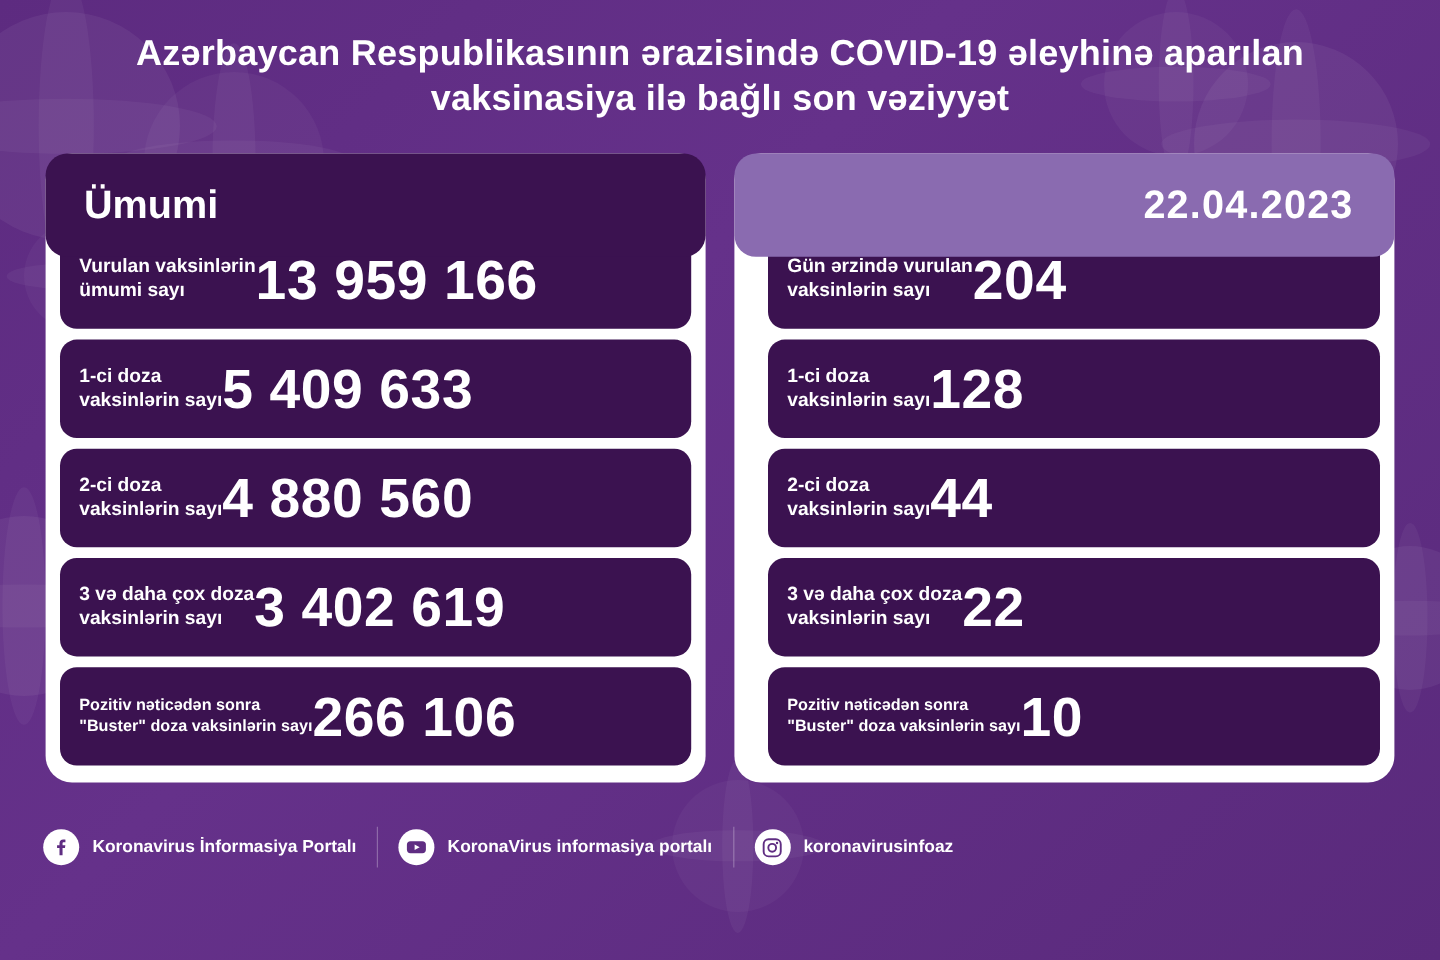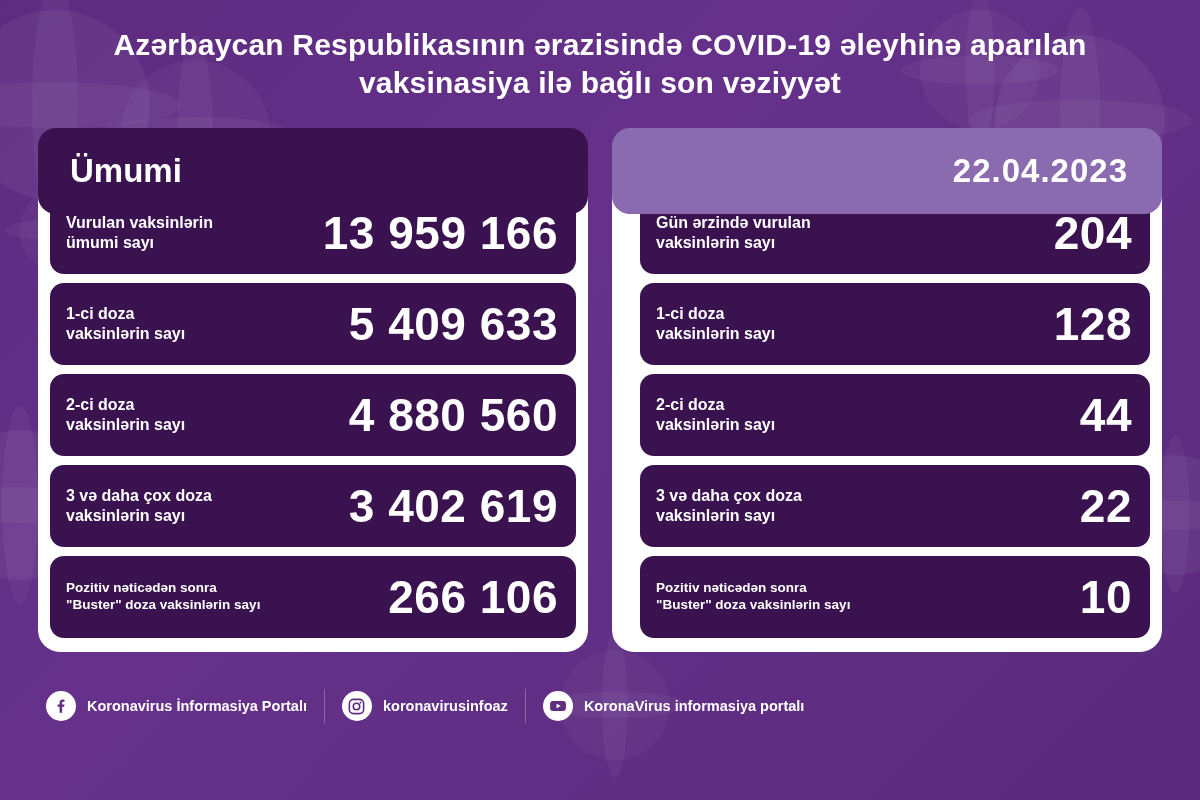--- a/index.html
+++ b/index.html
@@ -109,21 +109,20 @@
     letter-spacing: 1px;
   }
 
   .row {
     background: #3b1250;
     border-radius: 14px;
     margin-top: 9px;
     height: 82px;
     display: flex;
     align-items: center;
-    justify-content: space-between;
     padding: 0 18px 0 16px;
   }
   .row:first-of-type { margin-top: 0; }
   .row-label {
     color: #ffffff;
     font-size: 16px;
     line-height: 1.25;
     font-weight: bold;
     max-width: 230px;
     white-space: pre-line;
@@ -137,21 +136,21 @@
     white-space: nowrap;
   }
   .col-right .row-label { max-width: 250px; }
   .col-right .row-value { font-size: 46px; }
 
   
   .footer {
     position: relative;
     z-index: 3;
     margin-top: 18px;
-    padding: 0 46px;
+    padding: 0 36px;
     display: flex;
     align-items: center;
     justify-content: space-between;
     height: 72px;
     text-align: center;
   }
   .socials { display: flex; align-items: center; gap: 0; }
   .social {
     display: flex;
     align-items: center;
@@ -291,40 +290,40 @@
   <div class="footer">
     <div class="socials">
 
       <div class="social">
         <span class="badge">
           <svg width="18" height="18" viewBox="0 0 24 24">
               <path fill="#5f2d82" d="M13.5 21v-8h2.7l.4-3.1h-3.1V7.9c0-.9.25-1.5 1.55-1.5H16.7V3.6c-.3-.04-1.3-.13-2.47-.13-2.45 0-4.13 1.5-4.13 4.24V9.9H7.4V13h2.7v8h3.4z"></path>
             </svg>
         </span>
         <span class="social-name">Koronavirus İnformasiya Portalı</span>
+      </div>
+
+      <div class="social">
+        <span class="badge">
+          <svg width="20" height="20" viewBox="0 0 24 24">
+            <rect x="2.5" y="6" width="19" height="12" rx="3.6" fill="#5f2d82"></rect>
+            <path d="M10.2 9.2l5.1 2.8-5.1 2.8z" fill="#ffffff"></path>
+          </svg>
+        </span>
+        <span class="social-name">KoronaVirus informasiya portalı</span>
       </div>
 
       <div class="social">
         <span class="badge">
           <svg width="19" height="19" viewBox="0 0 24 24">
             <rect x="3" y="3" width="18" height="18" rx="5.2" fill="none" stroke="#5f2d82" stroke-width="2"></rect>
             <circle cx="12" cy="12" r="4.1" fill="none" stroke="#5f2d82" stroke-width="2"></circle>
             <circle cx="17.1" cy="6.9" r="1.3" fill="#5f2d82"></circle>
           </svg>
         </span>
         <span class="social-name">koronavirusinfoaz</span>
       </div>
 
-      <div class="social">
-        <span class="badge">
-          <svg width="20" height="20" viewBox="0 0 24 24">
-            <rect x="2.5" y="6" width="19" height="12" rx="3.6" fill="#5f2d82"></rect>
-            <path d="M10.2 9.2l5.1 2.8-5.1 2.8z" fill="#ffffff"></path>
-          </svg>
-        </span>
-        <span class="social-name">KoronaVirus informasiya portalı</span>
-      </div>
-
     </div>
 
   </div>
 
 </div>
 
 </body></html>

